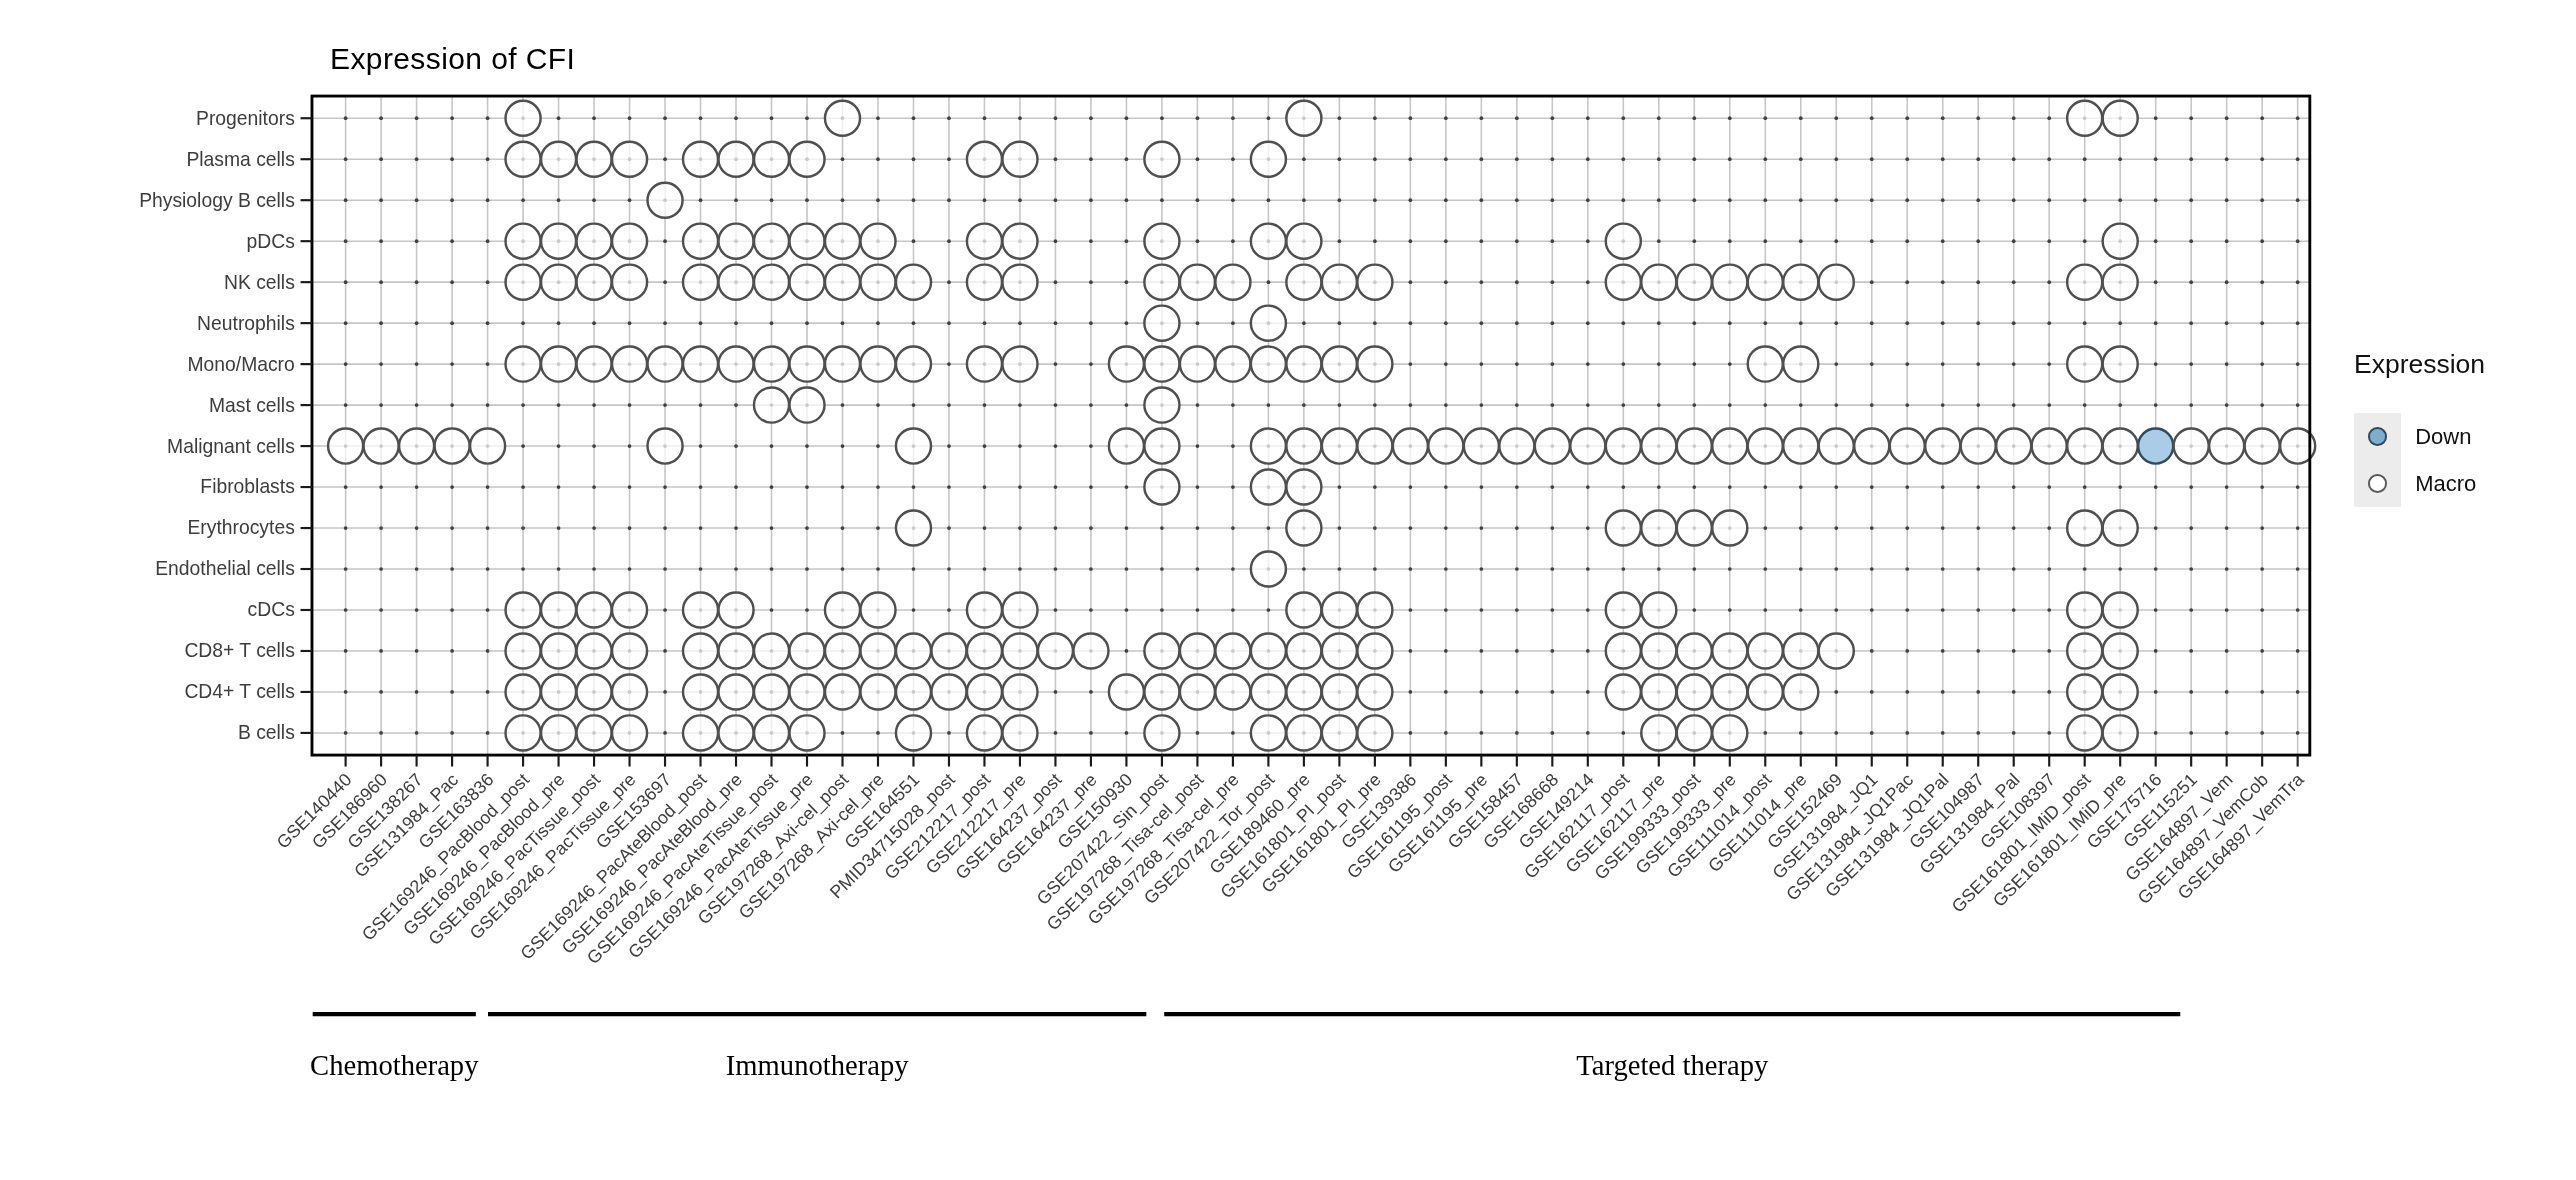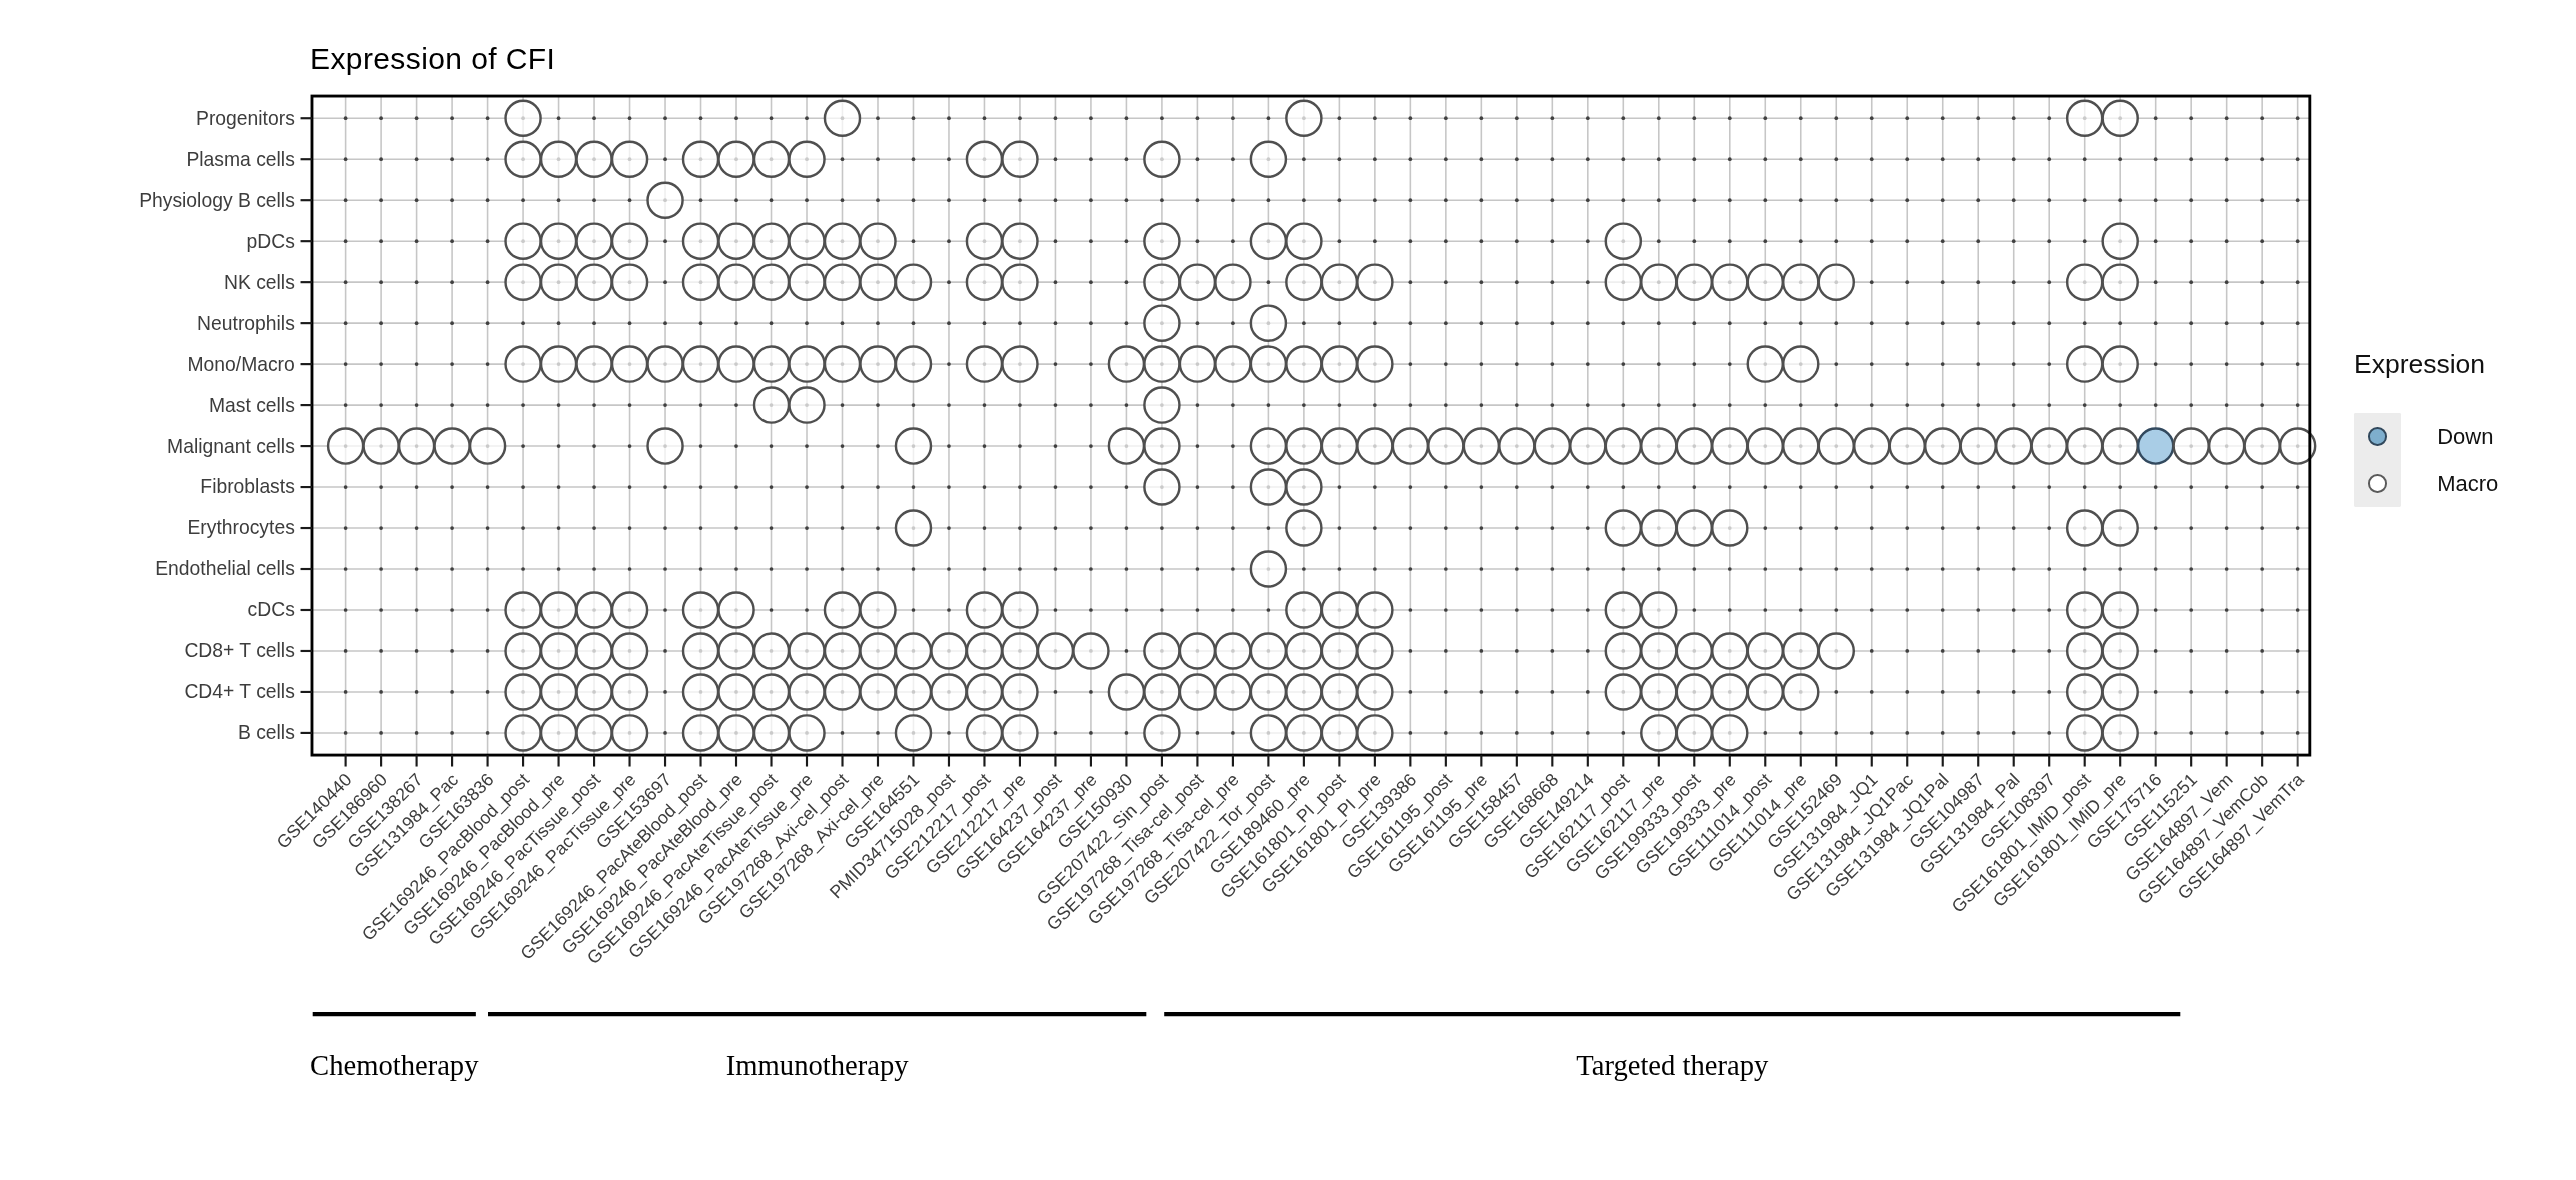--- a/index.html
+++ b/index.html
@@ -1,26 +1,26 @@
 <!DOCTYPE html>
 <html style="font-size:11.4px"><head>
 <meta charset="utf-8">
 <style>
   html,body{margin:0;padding:0;background:#ffffff;}
   body{width:2576px;height:1181px;position:relative;font-family:"Liberation Sans",sans-serif;overflow:hidden;}
   #plot-svg{position:absolute;left:0;top:0;}
-  .page-title{position:absolute;left:310px;top:42px;font-size:30px;color:#000;letter-spacing:0.4px;}
+  .page-title{position:absolute;left:330px;top:42px;font-size:30px;color:#000;letter-spacing:0.4px;}
   .legend{position:absolute;left:2354px;top:349px;}
   .legend-title{font-size:26.5px;color:#111;margin-bottom:33px;}
   .legend-keys{background:#ececec;width:47px;border-radius:1.4px;display:inline-block;vertical-align:top;}
   .legend-keybox{width:47px;height:47px;display:flex;align-items:center;justify-content:center;}
   .key-dot{width:18.6px;height:18.6px;border-radius:50%;box-sizing:border-box;}
   .key-dot.down{background:#7eaecd;border:2.1px solid #31485c;}
   .key-dot.none{background:#ffffff;border:2.1px solid #5a5a5a;}
-  .legend-labels{display:inline-block;margin-left:33px;text-align:center;}
+  .legend-labels{display:inline-block;margin-left:11px;text-align:center;}
   .legend-label{height:47px;display:flex;align-items:center;font-size:22px;color:#111;}
 </style>
 </head>
 <body>
 
 <div class="page-title">Expression of CFI</div>
 
 <svg id="plot-svg" width="2576" height="1181" xmlns="http://www.w3.org/2000/svg" viewBox="0 0 3600 1650">
     <rect x="436" y="134" width="2792" height="921" fill="#ffffff"></rect>
     <line x1="483" y1="134" x2="483" y2="1055" stroke="#c6c6c6" stroke-width="2.2"></line>

